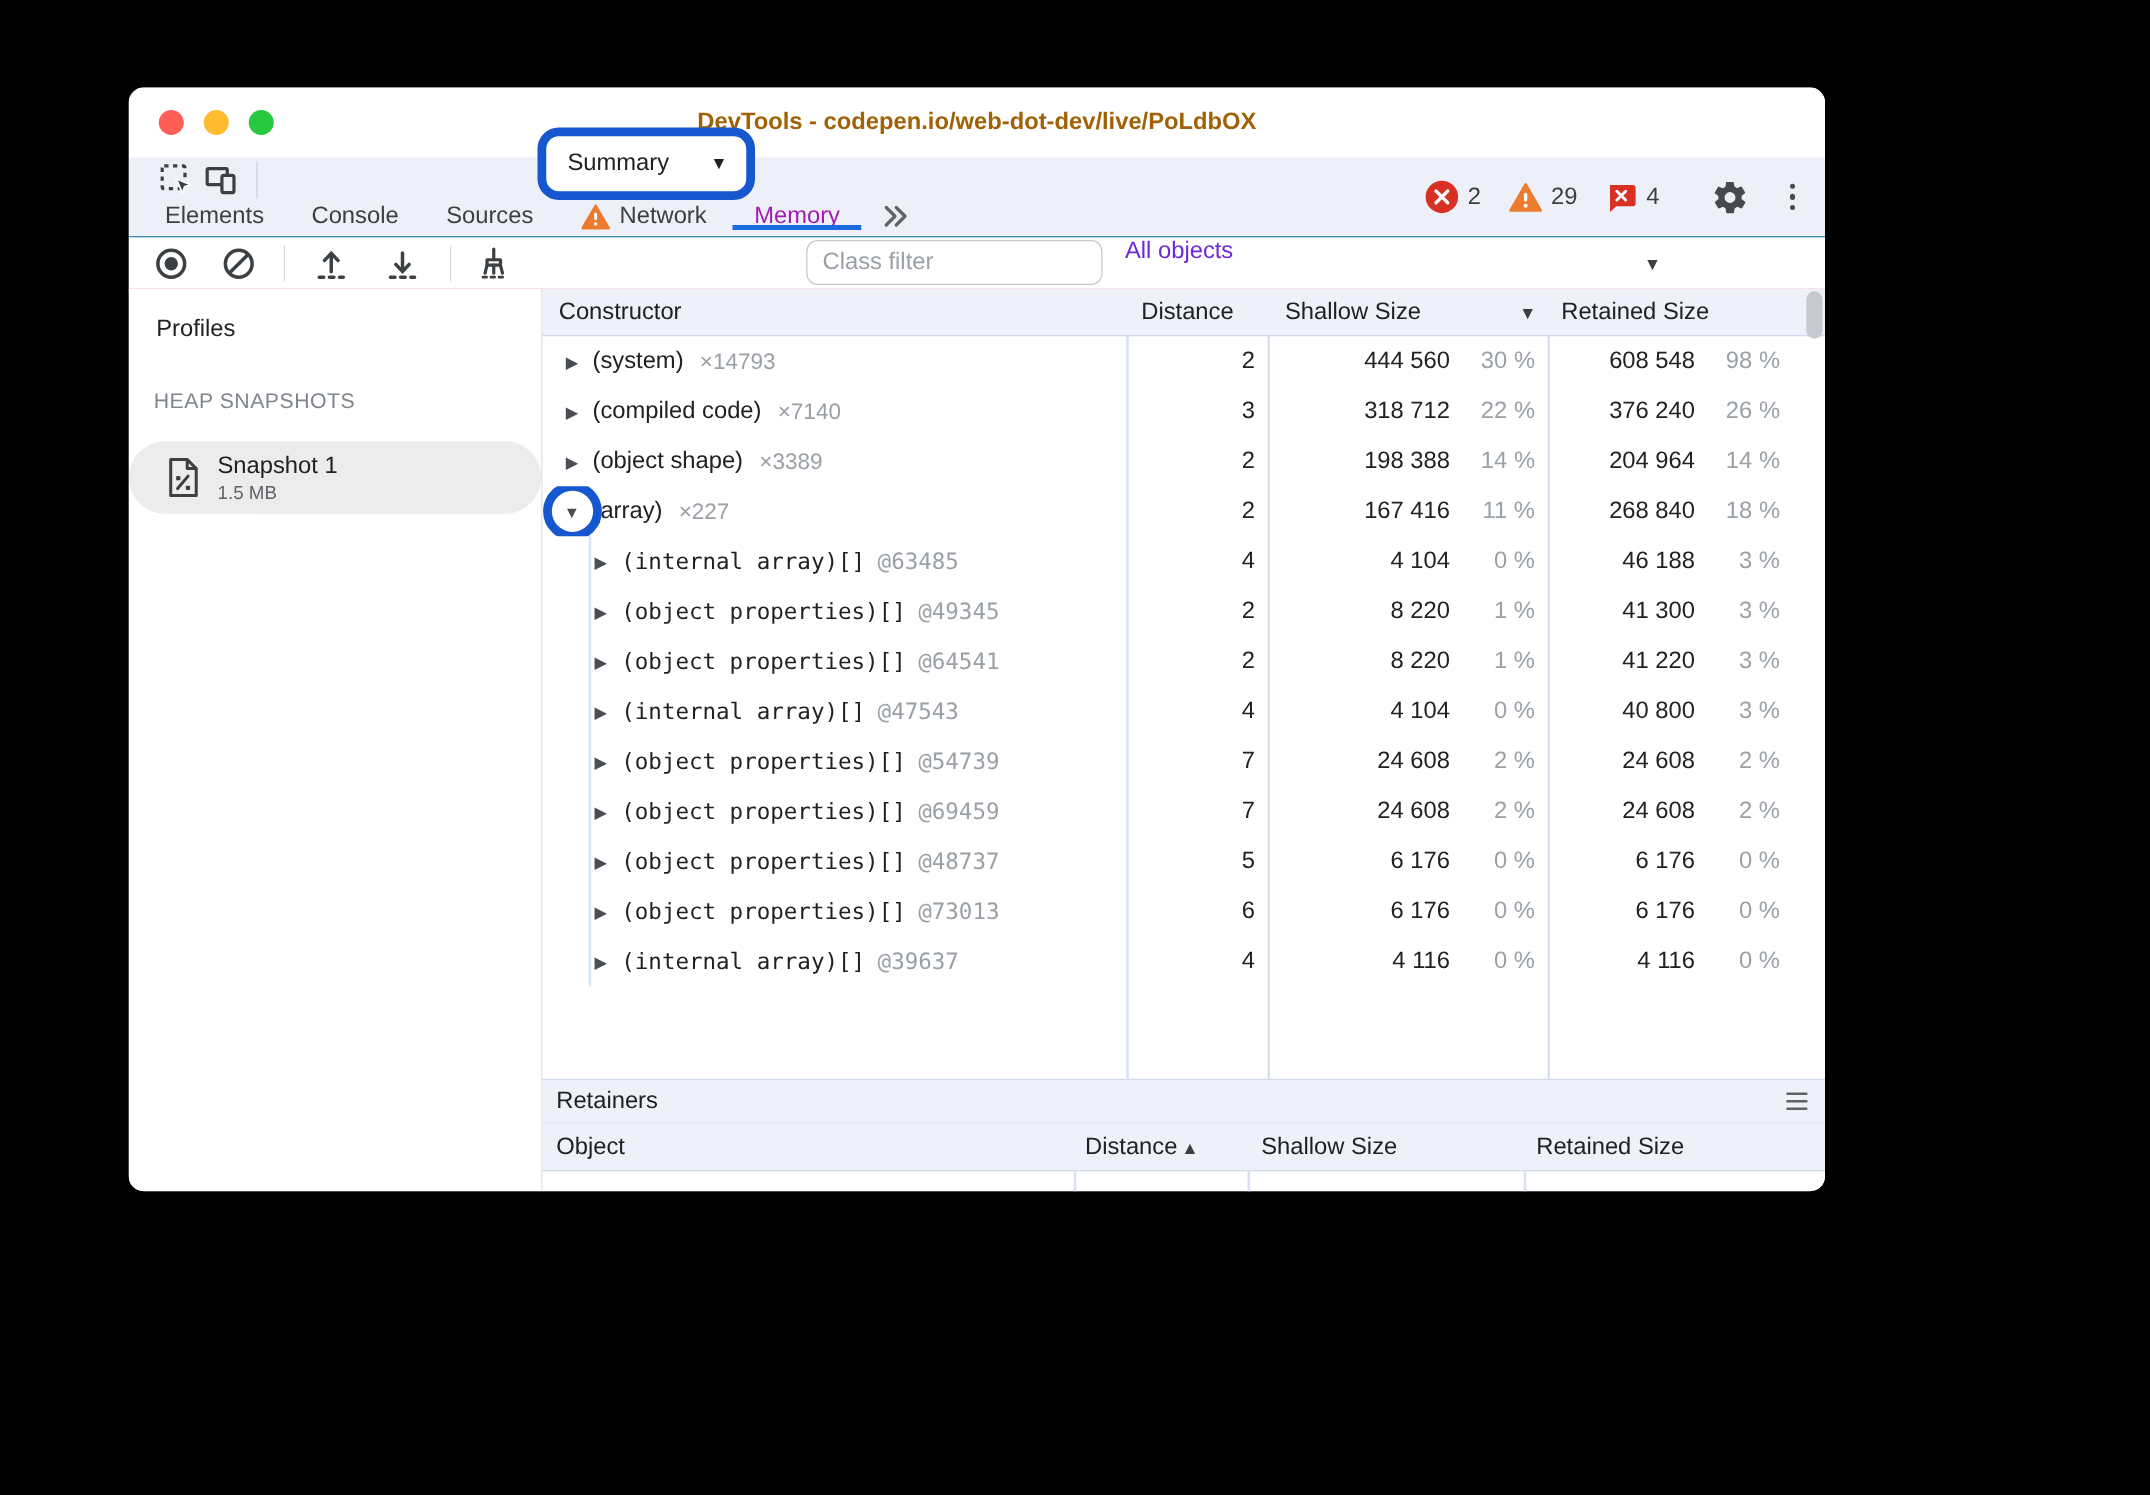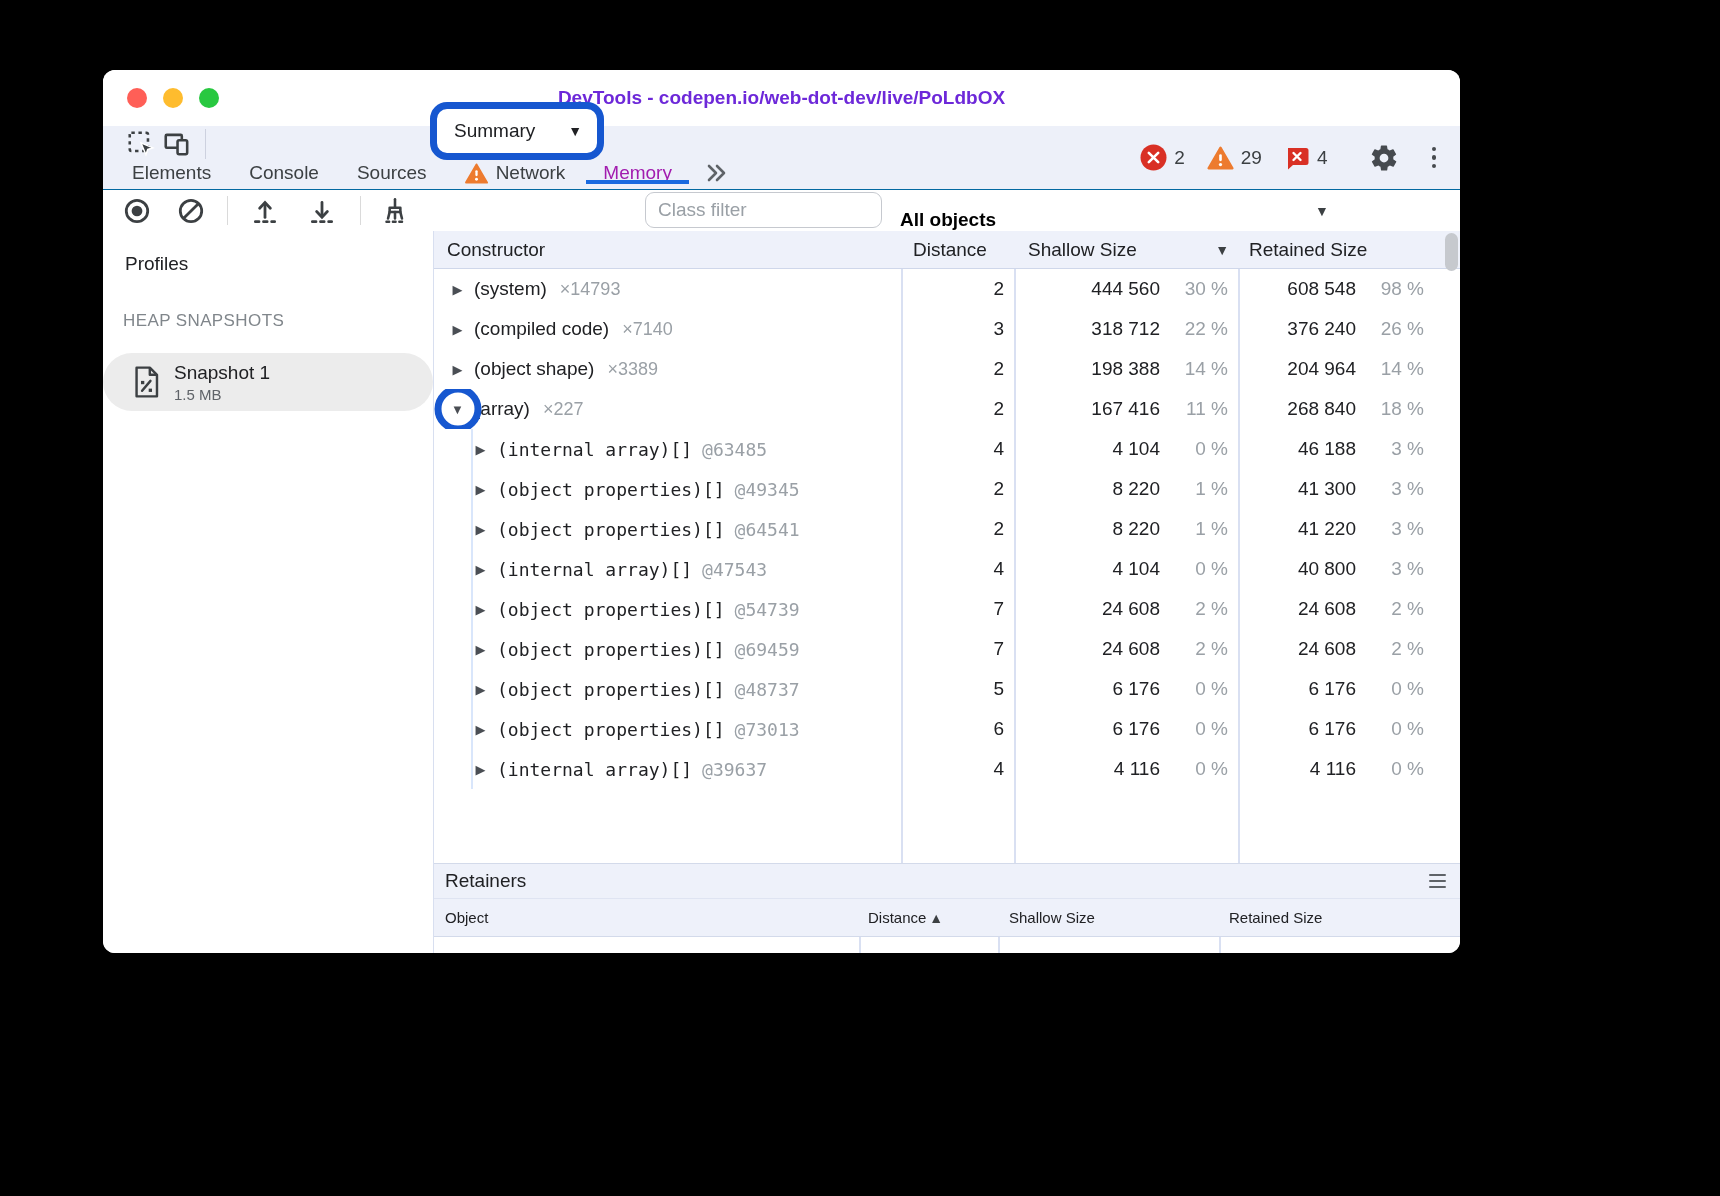--- a/index.html
+++ b/index.html
@@ -13,21 +13,21 @@
     background:#fff;border-radius:12px;overflow:hidden;
     box-shadow:0 18px 60px rgba(0,0,0,.55);
   }
   
   .titlebar{position:relative;height:56px;background:#fff;display:flex;align-items:center;justify-content:center;}
   .traffic{position:absolute;left:24px;top:0;height:100%;display:flex;align-items:center;gap:16px;}
   .light{width:20px;height:20px;border-radius:50%;}
   .light.red{background:#ff5f57;}
   .light.yellow{background:#febc2e;}
   .light.green{background:#28c840;}
-  .title{font-size:19px;font-weight:700;color:#6d28d9;}
+  .title{font-size:19px;font-weight:700;color:#a16207;}
   
   .tabbar{position:relative;height:63px;background:#edf0f9;border-bottom:1px solid #0369a1;display:flex;align-items:stretch;flex-direction:column;}
   .tab-left{display:flex;align-items:center;padding-left:20px;}
   .icon-btn{width:36px;height:36px;display:flex;align-items:center;justify-content:center;border-radius:4px;}
   .tb-sep{width:1px;height:30px;background:#cdd1df;margin:0 12px 0 10px;align-self:center;}
   .tabs{display:flex;align-items:stretch;margin-left:10px;}
   .tab{position:relative;display:flex;align-items:center;gap:8px;padding:0 19px;font-size:19px;color:#3c4043;cursor:default;}
   .tab.selected{color:#a21caf;}
   .tab.selected::after{content:"";position:absolute;left:2px;right:2px;bottom:0;height:4px;background:#1a6ae0;}
   .more-tabs{display:flex;align-items:center;padding:0 12px;}
@@ -40,21 +40,21 @@
   
   .toolbar{position:relative;height:41px;background:#fff;border-bottom:3px solid #ec4899;}
   .toolbar .icon-abs{position:absolute;top:50%;transform:translateY(-50%);}
   .t-sep{position:absolute;top:6px;width:1px;height:29px;background:#dadada;}
   .class-filter{
     position:absolute;left:542px;top:2px;width:237px;height:36px;box-sizing:border-box;
     border:1.5px solid #c6c9cf;border-radius:9px;padding:0 12px;font-size:19px;color:#202124;
     font-family:"Liberation Sans",sans-serif;outline:none;background:#fff;
   }
   .class-filter::placeholder{color:#9aa0a6;}
-  .scope-select{position:absolute;left:797px;top:0;height:41px;display:flex;align-items:flex-end;font-size:19px;color:#000000;font-weight:bold;}
+  .scope-select{position:absolute;left:797px;top:0;height:41px;display:flex;align-items:flex-start;font-size:19px;color:#6d28d9;}
   .scope-caret{position:absolute;left:1212px;top:0;height:41px;display:flex;align-items:center;font-size:14px;color:#3c4043;}
   .scope-caret::after{content:"▼";}
   
   .summary-annot{
     position:absolute;left:327px;top:32px;width:174px;height:58px;box-sizing:border-box;
     border:7px solid #1657d0;border-radius:17px;background:#fff;z-index:6;
     display:flex;align-items:center;
   }
   .summary-select{flex:1;display:flex;align-items:center;justify-content:space-between;padding:0 15px 0 17px;}
   .summary-select .lbl{font-size:19px;color:#202124;}
@@ -105,21 +105,21 @@
   .v-seps i{position:absolute;top:0;bottom:0;width:1.5px;background:#d9e0f2;}
   .tree-guide{position:absolute;left:37px;top:198px;height:360px;width:1.5px;background:#d9e6fb;pointer-events:none;}
   .scroll-thumb{position:absolute;right:2px;top:2px;width:13px;height:38px;border-radius:7px;background:#c6c9ce;}
   
   .ret-bar{position:absolute;left:0;top:632px;right:0;height:36px;background:#eef1fa;border-top:1px solid #d3daea;border-bottom:1px solid #dfe4f2;
     box-sizing:border-box;display:flex;align-items:center;justify-content:space-between;padding:0 14px 0 11px;}
   .ret-title{font-size:19px;color:#202124;}
   .ret-menu{display:flex;flex-direction:column;gap:4px;}
   .ret-menu i{width:17px;height:2.2px;background:#5f6368;border-radius:1px;}
   .ret-header{position:absolute;left:0;top:668px;right:0;height:38px;background:#eef1fa;border-bottom:1px solid #d3daea;box-sizing:border-box;
-    display:grid;grid-template-columns:425px 139px 221px 1fr;align-items:center;font-size:15px;color:#202124;}
+    display:grid;grid-template-columns:425px 139px 221px 1fr;align-items:center;font-size:19px;color:#202124;}
   .rh-cell{display:flex;align-items:center;height:100%;}
   .rh-obj{padding-left:11px;}
   .rh-dist{padding-left:9px;}
   .rh-shallow{padding-left:11px;}
   .rh-ret{padding-left:10px;}
   .ret-seps{position:absolute;left:0;top:668px;height:55px;width:100%;pointer-events:none;}
   .ret-seps i{position:absolute;top:0;bottom:0;width:1.5px;background:#d9e0f2;}
   svg{display:block;}
 </style>
 </head>

